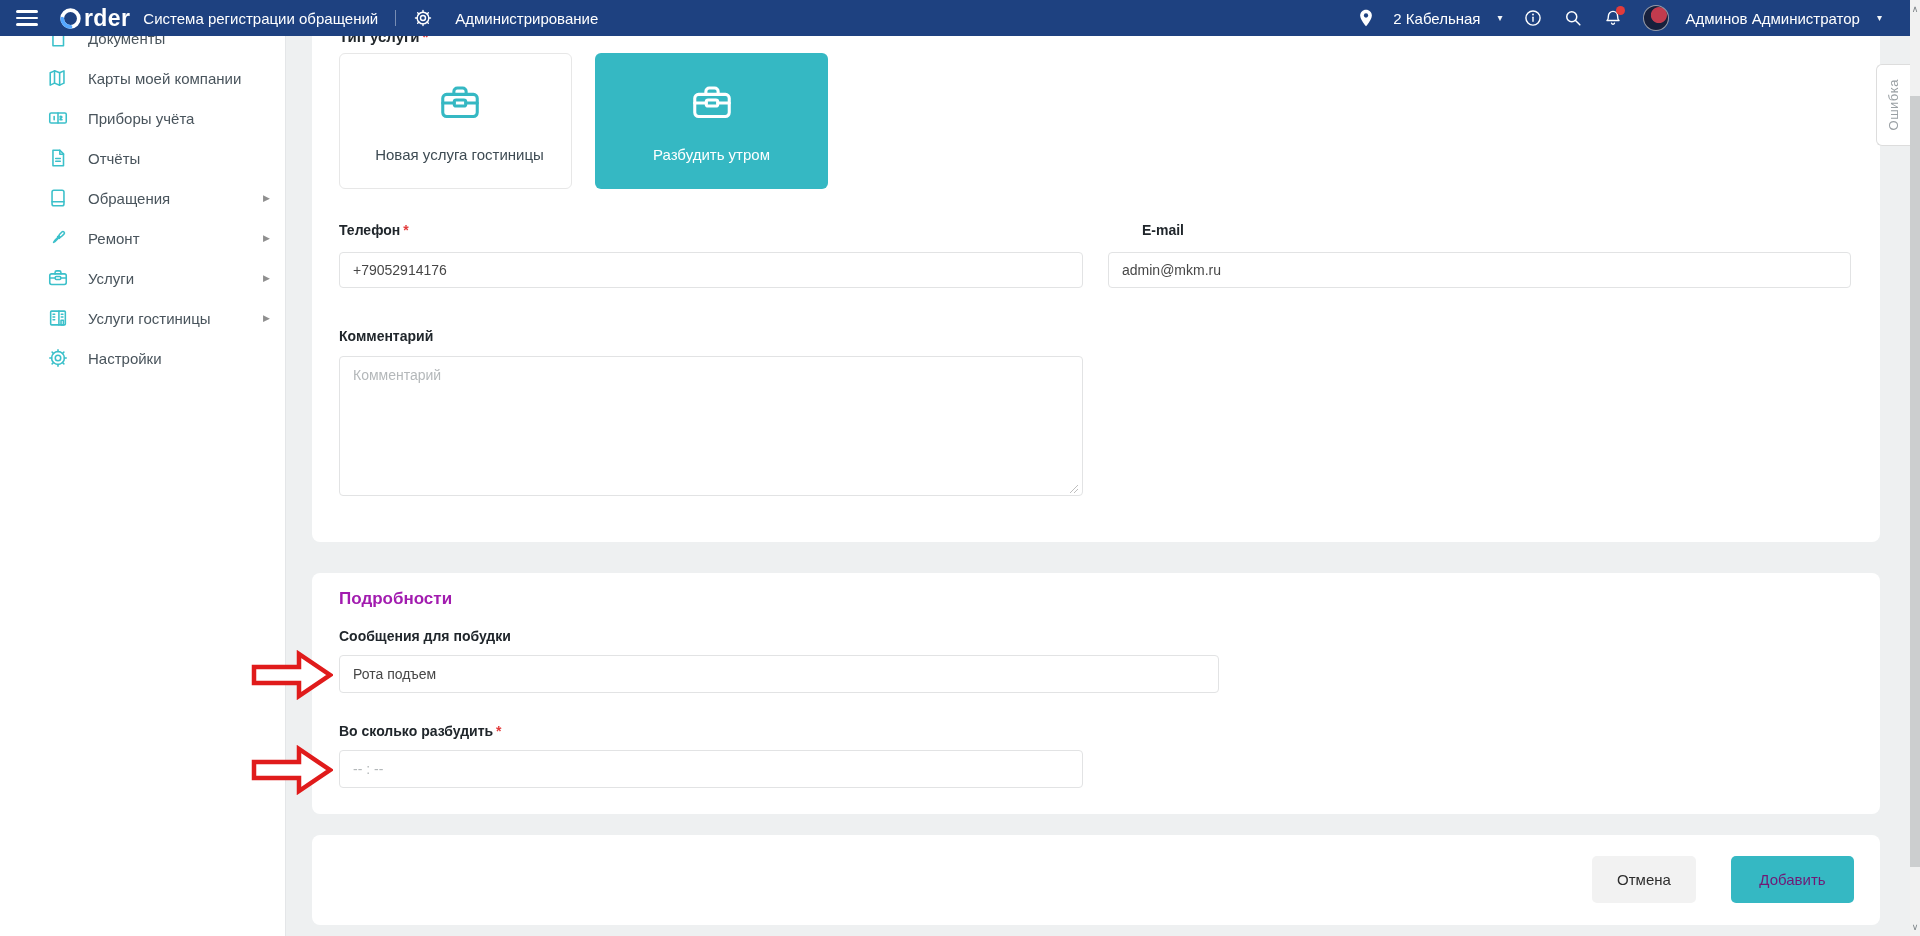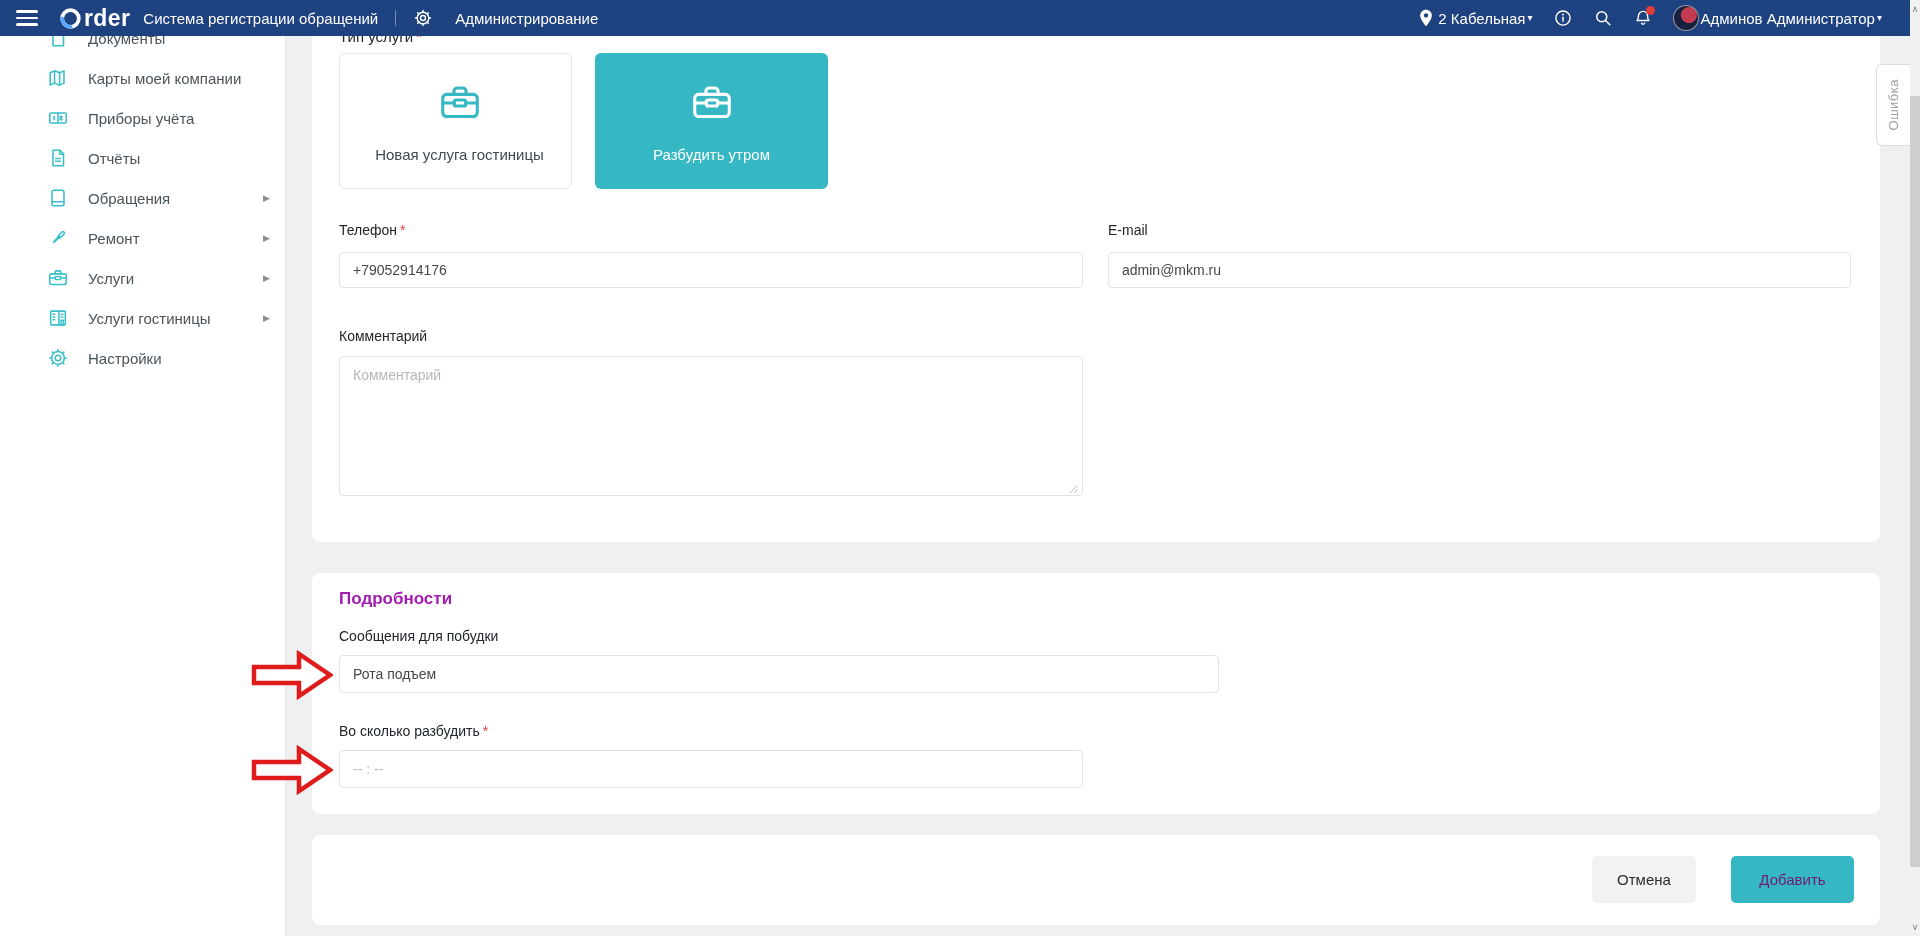--- a/index.html
+++ b/index.html
@@ -11,21 +11,21 @@
   .navbar{position:absolute;left:0;top:0;width:1910px;height:36px;background:var(--navbar,#1e4180);
           color:#fff;display:flex;align-items:center;z-index:50;box-sizing:border-box;padding-left:10px;}
   .burger{display:flex;flex-direction:column;gap:4px;cursor:pointer;padding:6px 6px;}
   .burger i{display:block;width:22px;height:2.6px;background:#fff;border-radius:2px;}
   .logo{display:flex;align-items:center;margin-left:14px;font-weight:bold;font-size:23px;letter-spacing:.4px;cursor:pointer;}
   .logo svg{margin-right:1px;display:block;}
   .tagline{margin-left:13px;font-size:15px;}
   .nav-divider{width:1px;height:16px;background:rgba(255,255,255,.4);margin:0 17px;}
   .nav-link{display:flex;align-items:center;gap:22px;font-size:15px;cursor:pointer;}
   .nav-right{position:absolute;right:28px;top:0;height:36px;display:flex;align-items:center;gap:20px;}
-  .loc,.user{display:flex;align-items:center;gap:2px;font-size:15px;cursor:pointer;}
+  .loc,.user{display:flex;align-items:center;gap:17px;font-size:15px;cursor:pointer;}
   .caret{font-size:10px;line-height:1;opacity:.95;}
   .nav-ic{width:20px;height:20px;display:block;cursor:pointer;}
   .bell-wrap{position:relative;cursor:pointer;}
   .badge{position:absolute;top:-2px;right:-2px;width:9px;height:9px;border-radius:50%;background:#e23b3b;}
   .avatar{width:26px;height:26px;border-radius:50%;
           background:radial-gradient(circle at 62% 38%, #c23b4e 0 36%, #17203c 40%);
           border:1px solid rgba(255,255,255,.55);box-sizing:border-box;}
 
   
   .sidebar{position:absolute;left:0;top:36px;bottom:0;width:286px;background:#fff;
@@ -37,21 +37,21 @@
   .ic svg,.t-ic svg{width:100%;height:100%;display:block;}
   .side-chevron{position:absolute;right:15px;top:50%;transform:translateY(-50%);
                 color:#8f8f8f;font-size:9px;line-height:1;}
 
   
   .card{position:absolute;background:#fff;border-radius:8px;}
   #card1{left:312px;top:18px;width:1568px;height:524px;}
   #card2{left:312px;top:573px;width:1568px;height:241px;}
   #card3{left:312px;top:835px;width:1568px;height:90px;}
 
-  .flabel{position:absolute;font-size:14px;font-weight:normal;color:#20262b;white-space:nowrap;}
+  .flabel{position:absolute;font-size:14px;font-weight:bold;color:#20262b;white-space:nowrap;}
   .h-label{font-size:15px;}
   .req{color:#e23b3b;margin-left:3px;}
   .heading{position:absolute;font-size:17px;font-weight:bold;color:#a21caf;}
   .inp{position:absolute;border:1px solid #e2e3e4;border-radius:4px;font-size:14px;color:#474747;
        padding:0 13px;outline:none;background:#fff;font-family:inherit;box-sizing:border-box;}
   input.inp{height:36px;}
   #wake-message-input,#wake-time-input{height:38px;}
   #wake-time-input{color:#7c8184;}
   textarea.inp{padding:10px 13px;resize:none;}
   ::placeholder{color:#b4b8ba;opacity:1;}
@@ -279,21 +279,21 @@
         </svg>
       </span>
       <span class="tile-label">Разбудить утром</span>
     </div>
 
     <span class="flabel" style="left:27px;top:204px;">
       <span>Телефон</span><span class="req">*</span>
     </span>
     <input class="inp" style="left: 27px; top: 234px; width: 744px;" value="+79052914176">
 
-    <span class="flabel" style="left:796px;top:204px;">E-mail</span>
+    <span class="flabel" style="left:830px;top:204px;">E-mail</span>
     <input class="inp" style="left: 796px; top: 234px; width: 743px;" value="admin@mkm.ru">
 
     <span class="flabel" style="left:27px;top:310px;">Комментарий</span>
     <textarea class="inp" style="left: 27px; top: 338px; width: 744px; height: 140px;" placeholder="Комментарий"></textarea>
     <svg class="grip" viewBox="0 0 10 10">
       <path d="M1 9 9 1 M5 9 9 5" stroke="#bfbfbf" stroke-width="1" fill="none"></path>
     </svg>
   </section>
 
   <section class="card" id="card2">

